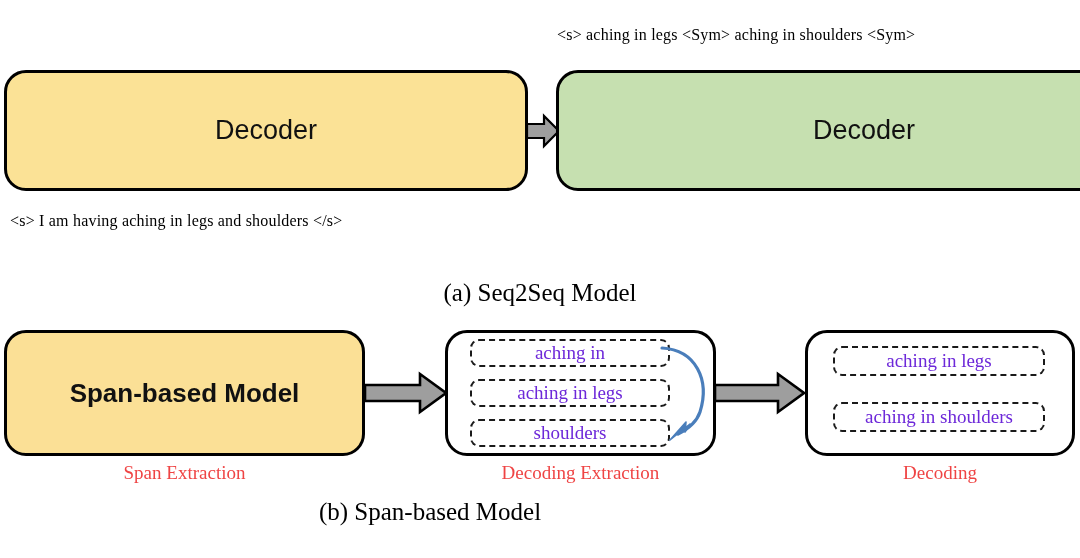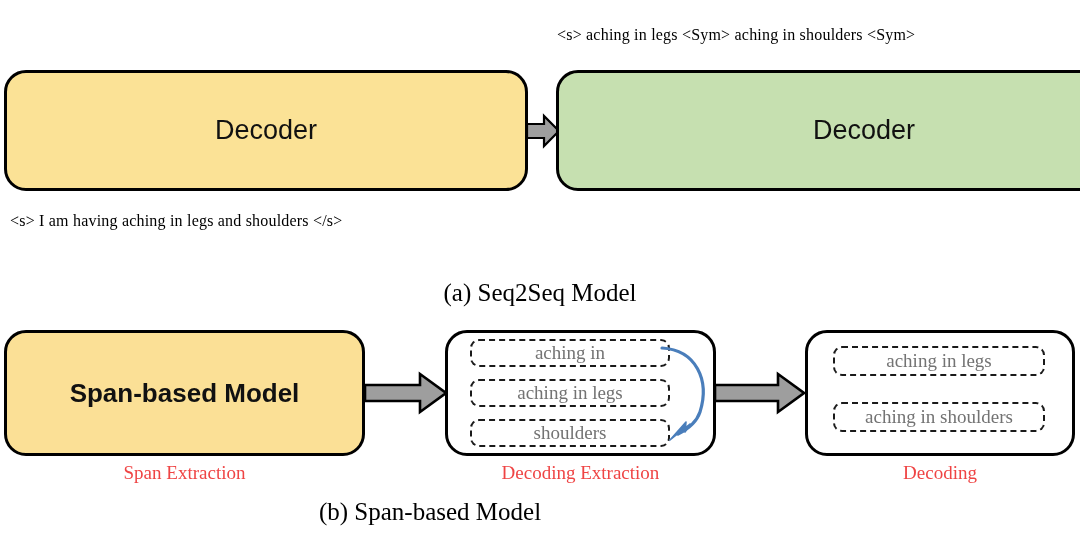--- a/index.html
+++ b/index.html
@@ -68,21 +68,21 @@
   .chip {
     box-sizing: border-box;
     border: 2px dashed #1a1a1a;
     border-radius: 9px;
     background: #ffffff;
     display: flex;
     align-items: center;
     justify-content: center;
     font-family: "Liberation Serif", serif;
     font-size: 19px;
-    color: #737373;
+    color: #6d28d9;
     white-space: nowrap;
   }
 
   
   .arrow-wrap { position: absolute; line-height: 0; }
 </style>
 </head>
 <body>
 
 <div id="page">

